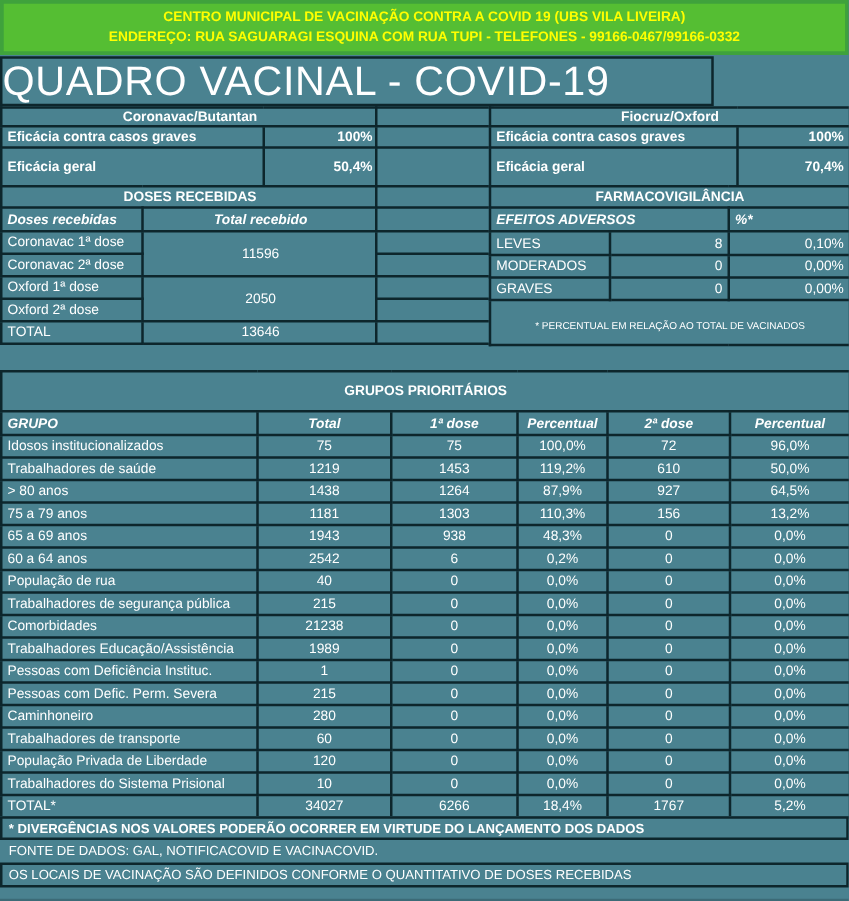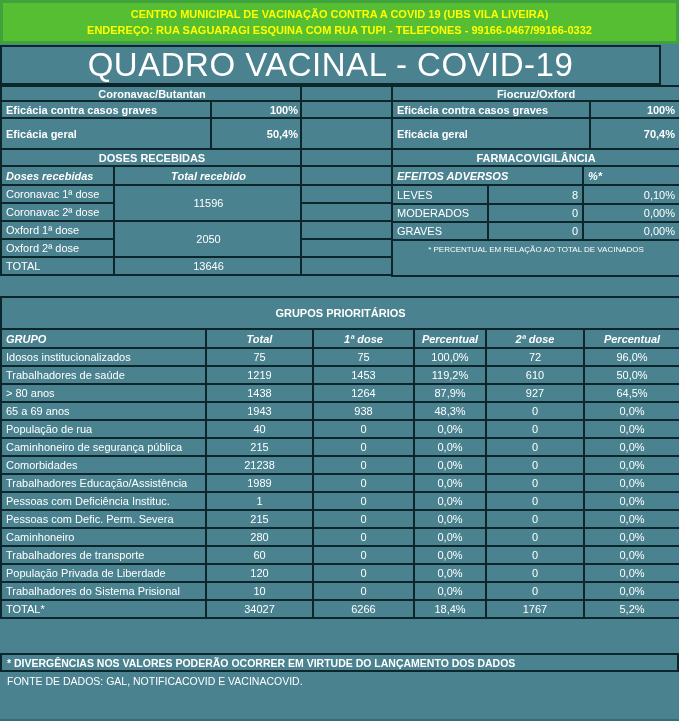--- a/index.html
+++ b/index.html
@@ -15,36 +15,36 @@
   body{font-family:"Liberation Sans",sans-serif;background:var(--teal);overflow:hidden;}
   #sheet{position:relative;width:679px;height:721px;background:var(--teal);}
 
   
   .green-band{position:absolute;top:0;left:0;width:679px;height:44px;background:var(--greendark);}
   .green-inner{position:absolute;top:3px;left:3px;right:3px;bottom:3px;background:var(--green);
     display:flex;flex-direction:column;justify-content:space-evenly;align-items:center;}
   .green-inner div{color:var(--yellow);font-weight:bold;font-size:11px;white-space:nowrap;}
 
   
-  .title-band{position:absolute;top:45px;left:0;width:661px;height:40px;background:var(--teal);
-    border:2px solid var(--line);display:flex;align-items:center;justify-content:center;}
+  .title-band{position:absolute;top:45px;left:0;width:571px;height:40px;background:var(--teal);
+    border:2px solid var(--line);display:flex;align-items:center;}
   .title-band span{color:#fff;font-size:33px;letter-spacing:.5px;white-space:nowrap;}
 
   table{border-collapse:collapse;table-layout:fixed;position:absolute;background:var(--teal);}
   td,th{border:2px solid var(--line);color:#fff;font-size:11px;font-weight:normal;
     padding:0 4px;overflow:hidden;white-space:nowrap;vertical-align:middle;text-align:left;}
   th{font-weight:bold;text-align:center;}
   .bi{font-weight:bold;font-style:italic;}
   .b{font-weight:bold;}
   .c{text-align:center;}
   .r{text-align:right;padding-left:48px;}
   tr.h15>*{height:15px;} tr.h16>*{height:32px;} tr.h17>*{height:17px;}
   tr.h18>*{height:18px;} tr.h19>*{height:19px;} tr.h36>*{height:36px;}
 
-  .note-small{font-size:8px;text-align:center;vertical-align:bottom;padding-bottom:21px;
+  .note-small{font-size:8px;text-align:center;vertical-align:bottom;padding-bottom:10px;
     font-weight:normal;font-style:normal;}
 
   
   #eff-left{top:85px;left:0;width:302px;}
   #eff-gap{top:85px;left:300px;width:93px;}
   #eff-right{top:85px;left:391px;width:288px;}
   #doses{top:148px;left:0;width:302px;}
   #doses-gap{top:148px;left:300px;width:93px;}
   #farmaco{top:148px;left:391px;width:288px;}
   #grupos{top:296px;left:0;width:679px;}
@@ -284,43 +284,59 @@
 
         <tr class="h18">
           <td>&gt; 80 anos</td>
           <td class="c">1438</td>
           <td class="c">1264</td>
           <td class="c">87,9%</td>
           <td class="c">927</td>
           <td class="c">64,5%</td>
         </tr>
 
+        <tr class="h18">
+          <td>75 a 79 anos</td>
+          <td class="c">1181</td>
+          <td class="c">1303</td>
+          <td class="c">110,3%</td>
+          <td class="c">156</td>
+          <td class="c">13,2%</td>
+        </tr>
 
 
         <tr class="h18">
           <td>65 a 69 anos</td>
           <td class="c">1943</td>
           <td class="c">938</td>
           <td class="c">48,3%</td>
           <td class="c">0</td>
           <td class="c">0,0%</td>
         </tr>
 
+        <tr class="h18">
+          <td>60 a 64 anos</td>
+          <td class="c">2542</td>
+          <td class="c">6</td>
+          <td class="c">0,2%</td>
+          <td class="c">0</td>
+          <td class="c">0,0%</td>
+        </tr>
 
         <tr class="h18">
           <td>População de rua</td>
           <td class="c">40</td>
           <td class="c">0</td>
           <td class="c">0,0%</td>
           <td class="c">0</td>
           <td class="c">0,0%</td>
         </tr>
 
         <tr class="h18">
-          <td>Caminhoneiro de segurança pública</td>
+          <td>Trabalhadores de segurança pública</td>
           <td class="c">215</td>
           <td class="c">0</td>
           <td class="c">0,0%</td>
           <td class="c">0</td>
           <td class="c">0,0%</td>
         </tr>
 
         <tr class="h18">
           <td>Comorbidades</td>
           <td class="c">21238</td>
@@ -401,16 +417,17 @@
         <td class="c">18,4%</td>
         <td class="c">1767</td>
         <td class="c">5,2%</td>
       </tr>
     </tbody>
   </table>
 
   <div class="notes">
     <div class="note-row" id="note-0">* DIVERGÊNCIAS NOS VALORES PODERÃO OCORRER EM VIRTUDE DO LANÇAMENTO DOS DADOS</div>
     <div class="note-row" id="note-1">FONTE DE DADOS: GAL, NOTIFICACOVID E VACINACOVID.</div>
+    <div class="note-row" id="note-2">OS LOCAIS DE VACINAÇÃO SÃO DEFINIDOS CONFORME O QUANTITATIVO DE DOSES RECEBIDAS</div>
   </div>
 
   <div class="bottom-edge"></div>
 </div>
 
 </body></html>

